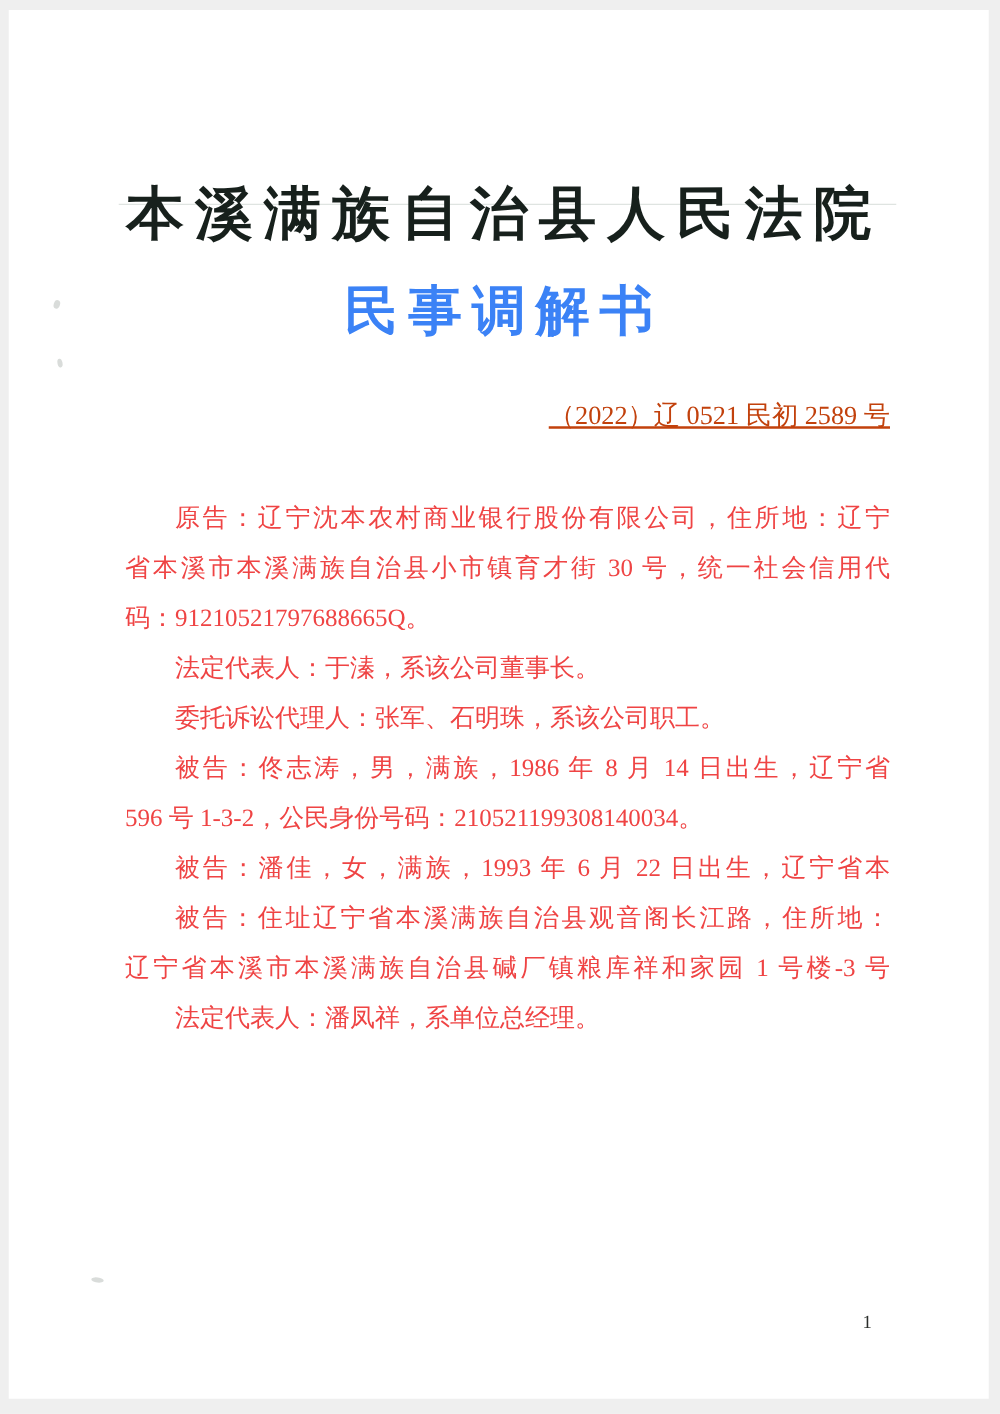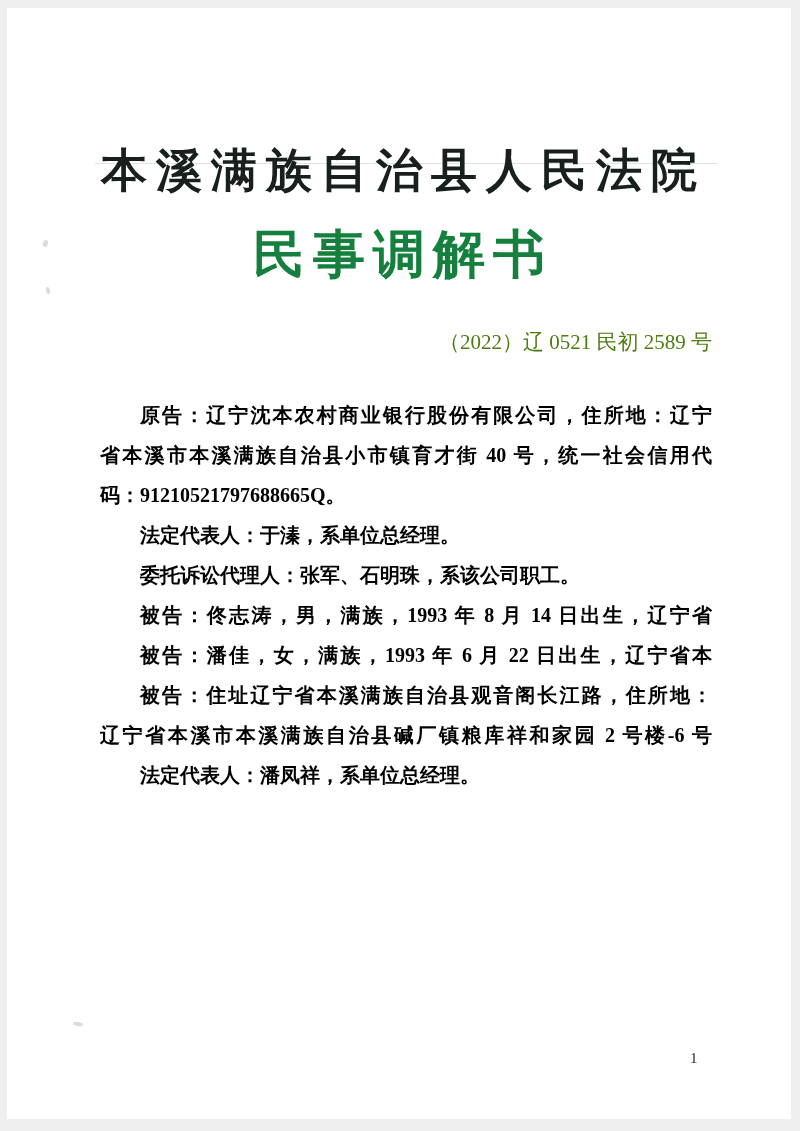--- a/index.html
+++ b/index.html
@@ -37,44 +37,44 @@
     text-indent: 9px;
     color: #17201c;
     white-space: nowrap;
   }
   .doc-title {
     position: absolute;
     top: 212px;
     left: 0;
     width: 100%;
     text-align: center;
-    font-size: 52px;
+    font-size: 43px;
     font-weight: bold;
     letter-spacing: 8px;
     text-indent: 8px;
-    color: #15803d;
+    color: #3b82f6;
     white-space: nowrap;
   }
   .case-number {
     position: absolute;
-    top: 320px;
+    top: 310px;
     right: 79px;
     font-size: 21px;
-    color: #4d7c0f;
+    color: #c2410c;
     white-space: nowrap;
+    text-decoration: underline;
   }
   .body-text {
     position: absolute;
     top: 387px;
     left: 93px;
     width: 612px;
     font-size: 20px;
     line-height: 40px;
-    color: #000000;
-    font-weight: bold;
+    color: #ef4444;
   }
   .line {
     text-align: justify;
     text-align-last: justify;
     overflow: hidden;
     height: 40px;
   }
   .line.indent { text-indent: 2em; }
   .line.last { text-align-last: left; }
   .line.tight { letter-spacing: -1.2px; white-space: nowrap; }
@@ -114,26 +114,27 @@
     <div class="scan-mark m1"></div>
     <div class="scan-mark m2"></div>
     <div class="scan-mark m3"></div>
 
     <div class="court-title">本溪满族自治县人民法院</div>
     <div class="doc-title">民事调解书</div>
     <div class="case-number">（2022）辽 0521 民初 2589 号</div>
 
     <div class="body-text">
       <div class="line indent">原告：辽宁沈本农村商业银行股份有限公司，住所地：辽宁</div>
-      <div class="line">省本溪市本溪满族自治县小市镇育才街 40 号，统一社会信用代</div>
+      <div class="line">省本溪市本溪满族自治县小市镇育才街 30 号，统一社会信用代</div>
       <div class="line last">码：91210521797688665Q。</div>
-      <div class="line indent last">法定代表人：于溱，系单位总经理。</div>
+      <div class="line indent last">法定代表人：于溱，系该公司董事长。</div>
       <div class="line indent last">委托诉讼代理人：张军、石明珠，系该公司职工。</div>
-      <div class="line indent">被告：佟志涛，男，满族，1993 年 8 月 14 日出生，辽宁省</div>
+      <div class="line indent">被告：佟志涛，男，满族，1986 年 8 月 14 日出生，辽宁省</div>
+      <div class="line last">596 号 1-3-2，公民身份号码：210521199308140034。</div>
       <div class="line indent">被告：潘佳，女，满族，1993 年 6 月 22 日出生，辽宁省本</div>
       <div class="line indent">被告：住址辽宁省本溪满族自治县观音阁长江路，住所地：</div>
-      <div class="line">辽宁省本溪市本溪满族自治县碱厂镇粮库祥和家园 2 号楼-6 号</div>
+      <div class="line">辽宁省本溪市本溪满族自治县碱厂镇粮库祥和家园 1 号楼-3 号</div>
       <div class="line indent last">法定代表人：潘凤祥，系单位总经理。</div>
     </div>
 
     <div class="page-number">1</div>
   </div>
 </div>
 
 </body></html>

